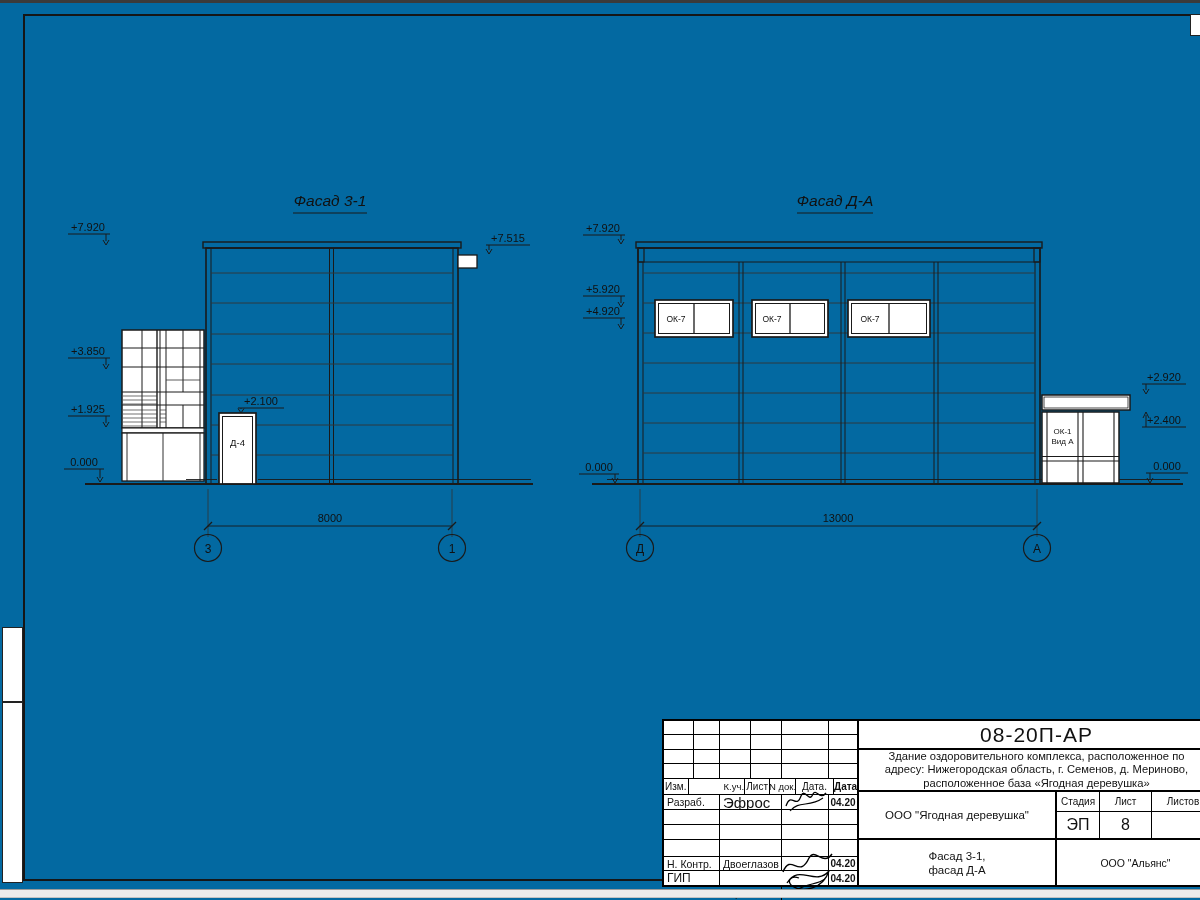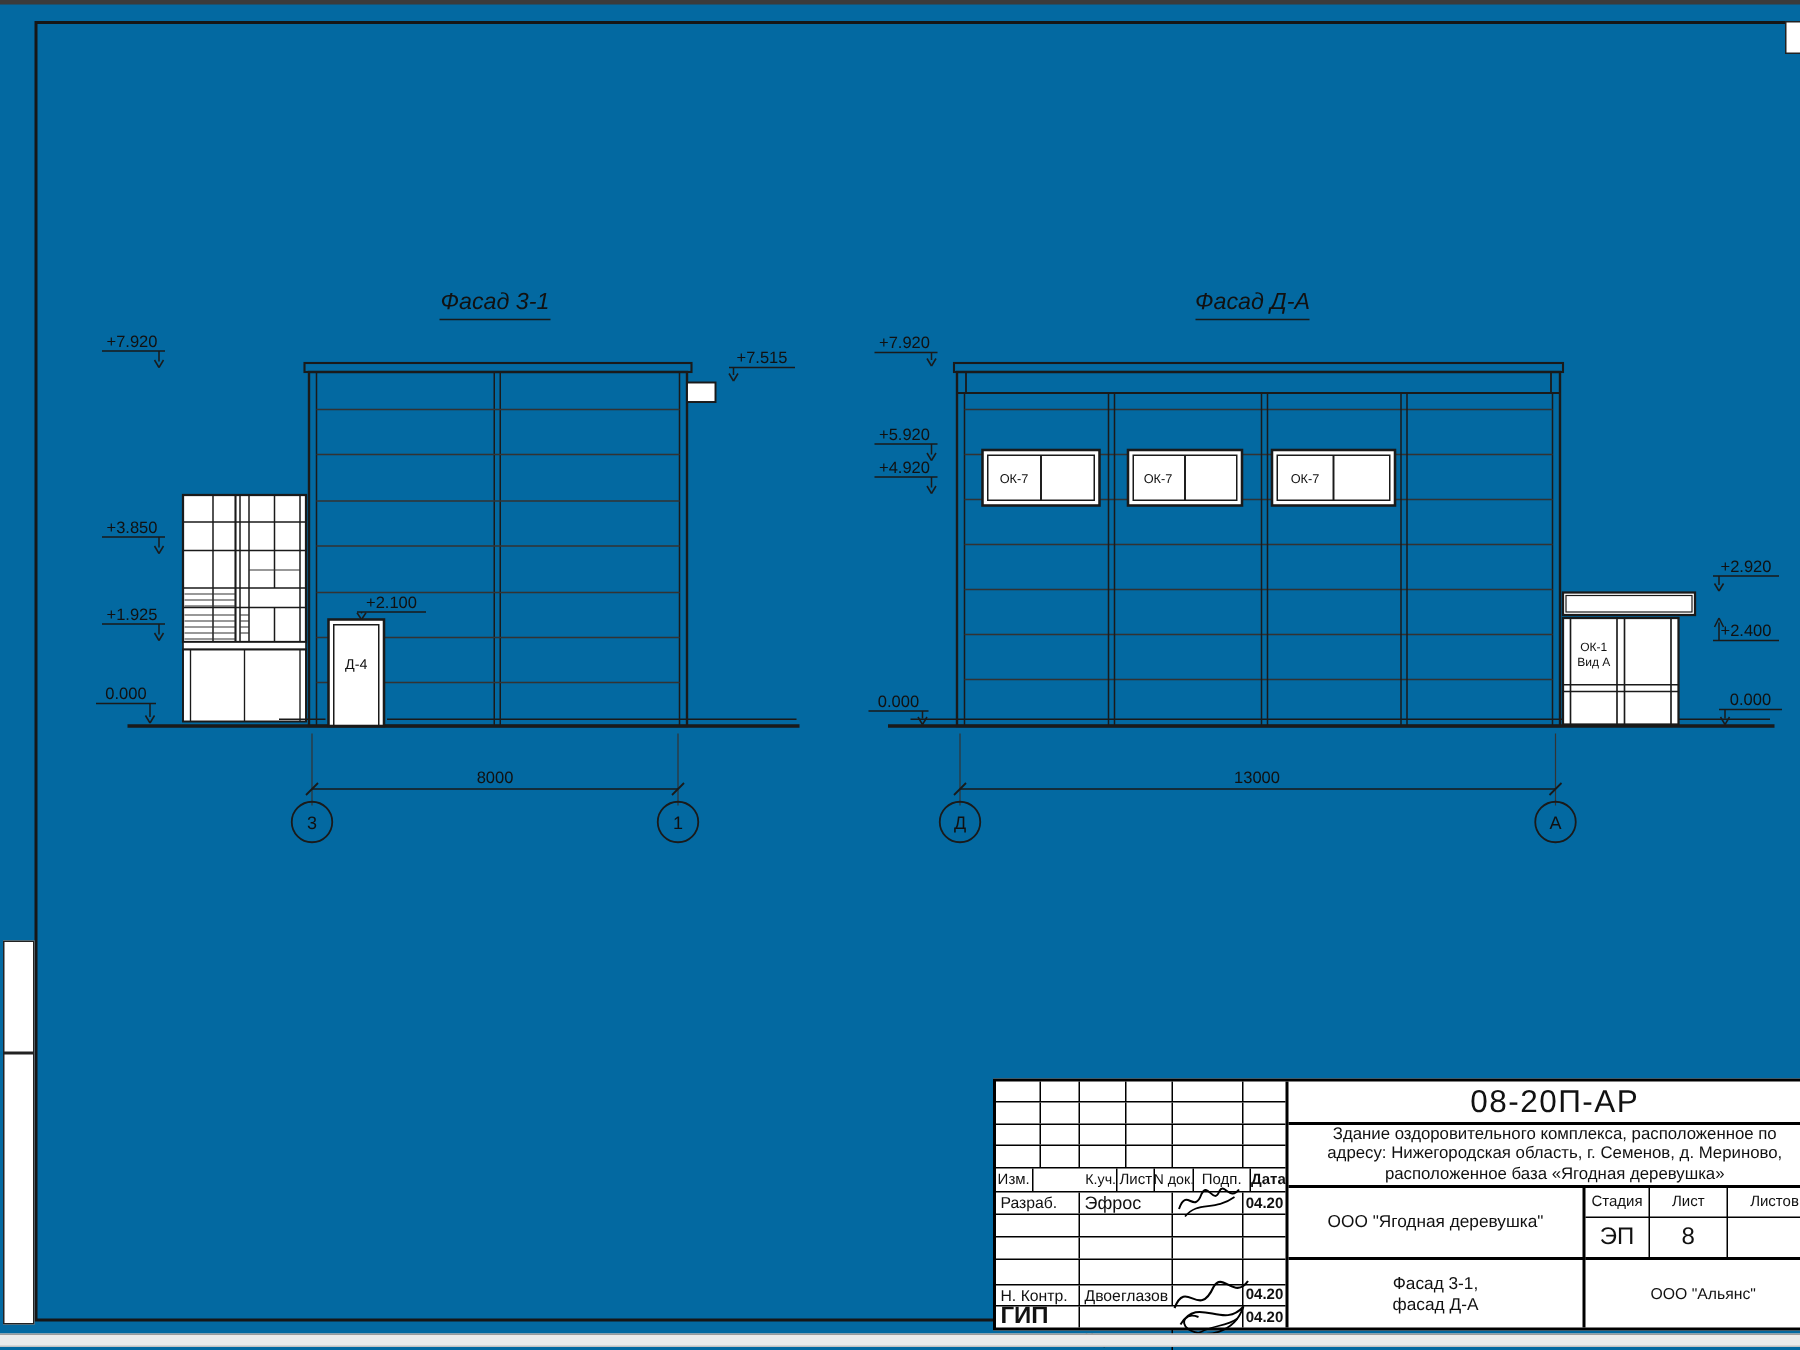--- a/index.html
+++ b/index.html
@@ -341,26 +341,26 @@
           <div class="tc w31"></div>
           <div class="tc w31"></div>
           <div class="tc w47"></div>
           <div class="tc w28 last"></div>
       </div>
       <div class="trow" style="top:58px;height:16px;">
         <div class="tc w30">Изм.</div>
         <div class="tc w26" style="font-size:9.5px;margin-left:35px;">К.уч.</div>
         <div class="tc w31">Лист</div>
         <div class="tc w31" style="font-size:9.5px;">N док.</div>
-        <div class="tc w47">Подп.</div>
+        <div class="tc w47">Дата.</div>
         <div class="tc w28 last">Дата</div>
       </div>
       <div class="trow" style="top:74px;height:15px;">
         <div class="tc w56 lft" style="font-size:10.5px;">Разраб.</div>
-        <div class="tc w62 lft" style="font-size:12px;">Эфрос</div>
+        <div class="tc w62 lft" style="font-size:15px;">Эфрос</div>
         <div class="tc w47"></div>
         <div class="tc w28 last">04.20</div>
       </div>
       <div class="trow" style="top:89px;height:15px;">
         <div class="tc w56"></div>
           <div class="tc w62"></div>
           <div class="tc w47"></div>
           <div class="tc w28 last"></div>
       </div>
       <div class="trow" style="top:104px;height:15px;">
@@ -375,21 +375,21 @@
           <div class="tc w47"></div>
           <div class="tc w28 last"></div>
       </div>
       <div class="trow" style="top:136px;height:14px;">
         <div class="tc w56 lft" style="font-size:10.5px;text-align:right;">Н. Контр.</div>
         <div class="tc w62 lft" style="font-size:10.5px;">Двоеглазов</div>
         <div class="tc w47"></div>
         <div class="tc w28 last">04.20</div>
       </div>
       <div class="trow nb" style="top:150px;height:14px;">
-        <div class="tc w56 lft" style="font-size:16px;font-weight:bold;">ГИП</div>
+        <div class="tc w56 lft" style="font-size:12px;">ГИП</div>
         <div class="tc w62 lft" style="font-size:10.5px;margin-top:15px;">Коротаев</div>
         <div class="tc w47"></div>
         <div class="tc w28 last">04.20</div>
       </div>
     </div>
 
     <div class="tbr">
       <div class="cell" style="left:0;top:0;width:355px;height:29px;border-bottom:2px solid #000;font-size:21px;letter-spacing:1px;">08-20П-АР</div>
       <div class="cell" style="left:0;top:29px;width:355px;height:42px;border-bottom:2px solid #000;flex-direction:column;justify-content:center;font-size:11.2px;line-height:13.5px;white-space:nowrap;">
         <div>Здание оздоровительного комплекса, расположенное по</div>

